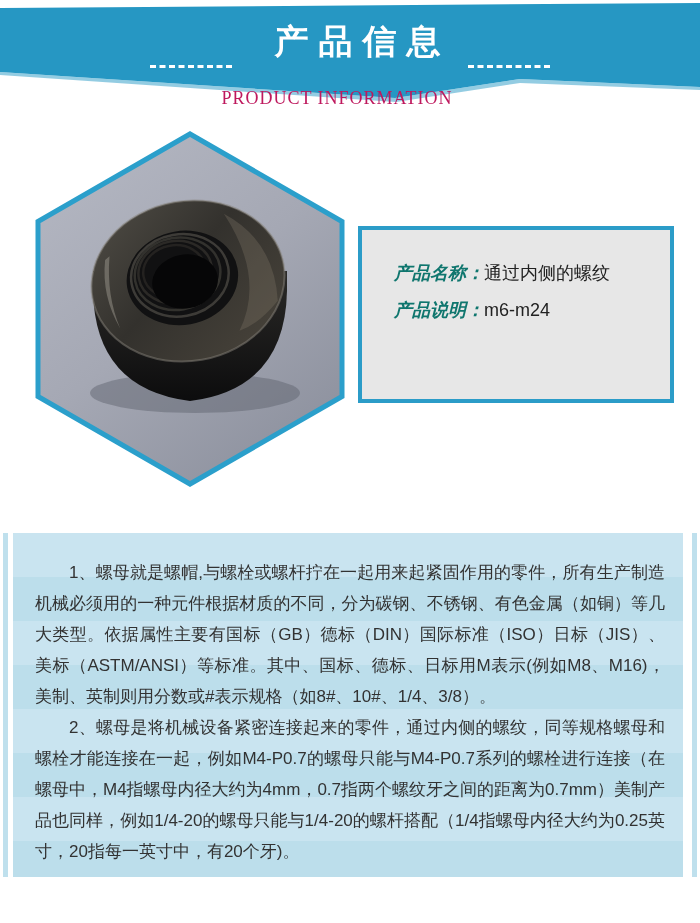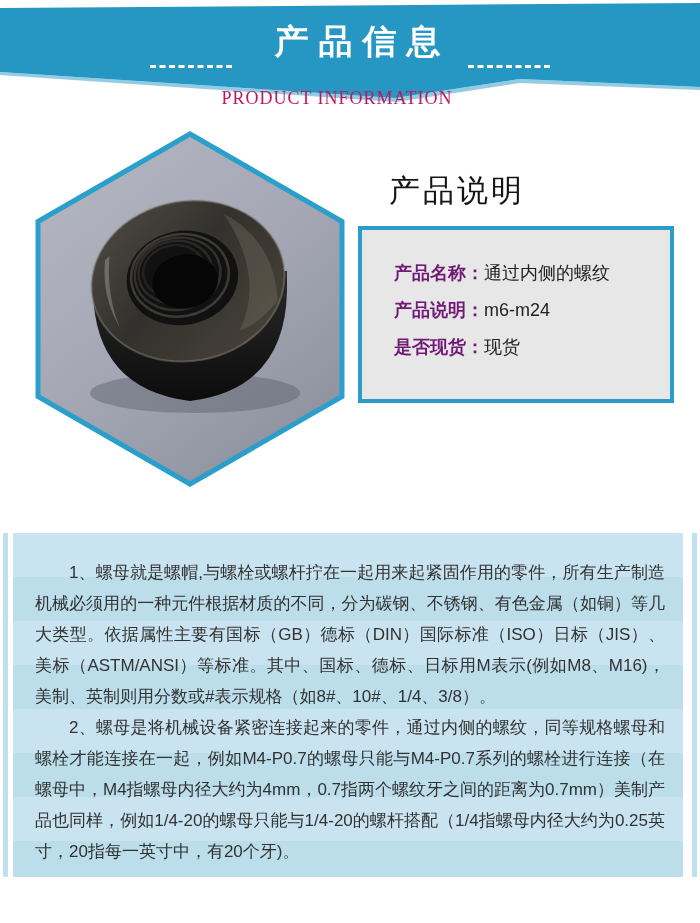--- a/index.html
+++ b/index.html
@@ -39,21 +39,21 @@
     font-size: 31px; color: #141414; letter-spacing: 3px;
   }
   .info-box {
     position: absolute; left: 358px; top: 226px;
     width: 316px; height: 177px;
     border: 4px solid #2b9cc8;
     background: #e7e7e7;
     padding: 33px 0 0 32px;
   }
   .info-row { margin-bottom: 16px; font-size: 18px; line-height: 21px; white-space: nowrap; }
-  .info-label { font-weight: bold; color: #701a75; }
+  .info-label { font-weight: bold; color: #0f766e; font-style: italic; }
   .info-value { font-weight: normal; color: #222222; }
 
   
   .desc-panel {
     position: absolute; left: 13px; top: 533px;
     width: 670px; height: 344px;
     background: repeating-linear-gradient(180deg,
       #c9e4f0 0px, #c9e4f0 44px,
       #bcdeeb 44px, #bcdeeb 88px);
     padding: 24px 18px 16px 22px;
@@ -127,31 +127,27 @@
           <ellipse cx="141" cy="138" rx="31" ry="26" fill="none" stroke="#2c2a27" stroke-width="2.5" opacity="0.7"></ellipse>
 
           <ellipse cx="150" cy="150" rx="33" ry="27" fill="#060607"></ellipse>
         </g>
       </g>
 
       <polygon points="155,3 307,90.5 307,265.5 155,353 3,265.5 3,90.5" fill="none" stroke="#2b9fcb" stroke-width="5"></polygon>
     </svg>
   </div>
 
-  <div class="section-title">产品说明</div>
 
   <div class="info-box">
     <div class="info-row">
       <span class="info-label">产品名称：</span><span class="info-value">通过内侧的螺纹</span>
     </div>
     <div class="info-row">
       <span class="info-label">产品说明：</span><span class="info-value">m6-m24</span>
-    </div>
-    <div class="info-row">
-      <span class="info-label">是否现货：</span><span class="info-value">现货</span>
     </div>
   </div>
 
   <div class="side-strip left"></div>
   <div class="side-strip right"></div>
 
   <div class="desc-panel">
     <p>1、螺母就是螺帽,与螺栓或螺杆拧在一起用来起紧固作用的零件，所有生产制造机械必须用的一种元件根据材质的不同，分为碳钢、不锈钢、有色金属（如铜）等几大类型。依据属性主要有国标（GB）德标（DIN）国际标准（ISO）日标（JIS）、美标（ASTM/ANSI）等标准。其中、国标、德标、日标用M表示(例如M8、M16)，美制、英制则用分数或#表示规格（如8#、10#、1/4、3/8）。</p>
     <p>2、螺母是将机械设备紧密连接起来的零件，通过内侧的螺纹，同等规格螺母和螺栓才能连接在一起，例如M4-P0.7的螺母只能与M4-P0.7系列的螺栓进行连接（在螺母中，M4指螺母内径大约为4mm，0.7指两个螺纹牙之间的距离为0.7mm）美制产品也同样，例如1/4-20的螺母只能与1/4-20的螺杆搭配（1/4指螺母内径大约为0.25英寸，20指每一英寸中，有20个牙)。</p>
   </div>

